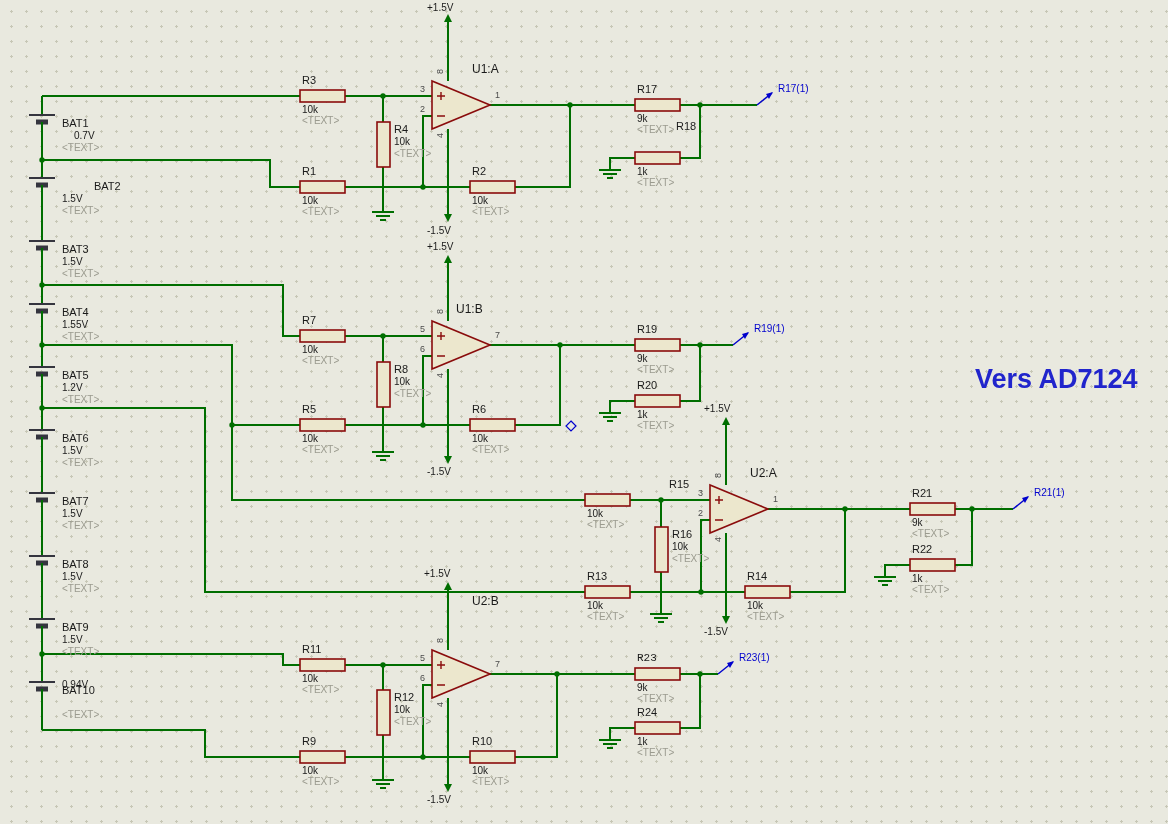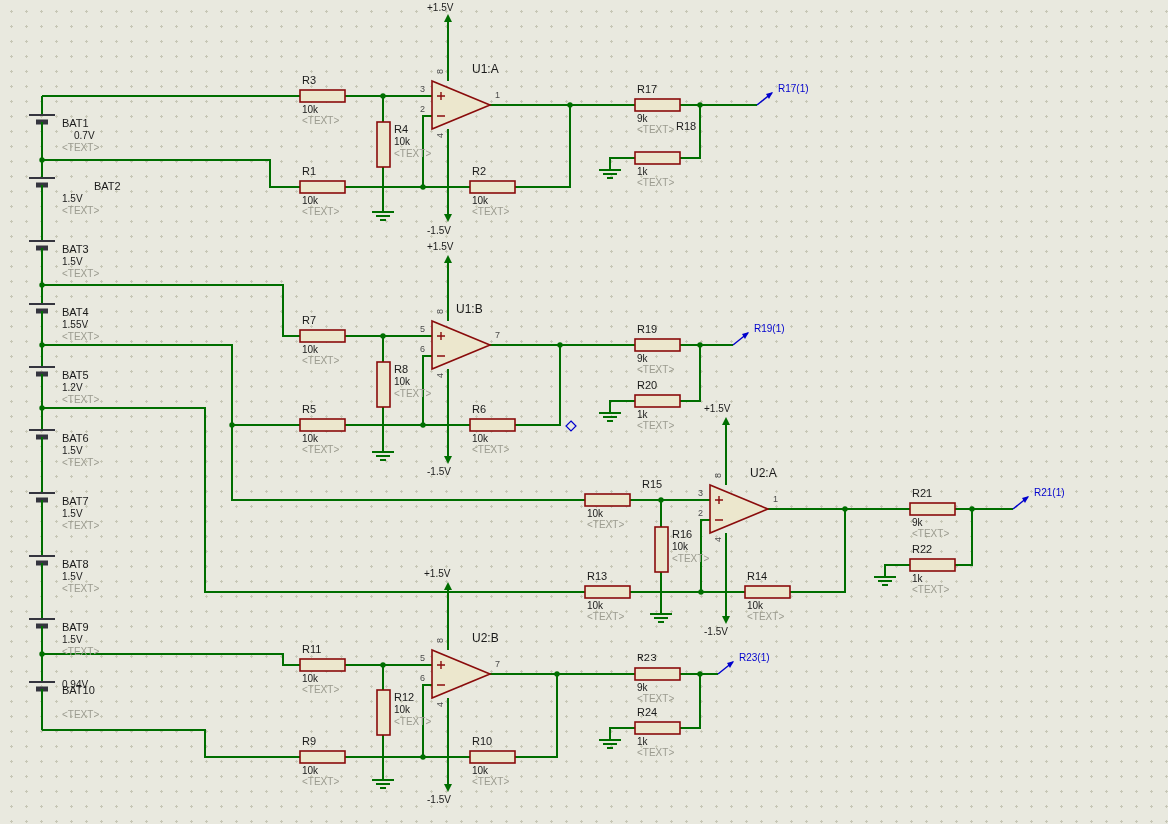--- a/index.html
+++ b/index.html
@@ -268,21 +268,21 @@
       <div class="lbl txt" style="left: 302px; top: 685px;">&lt;TEXT&gt;</div>
       <div class="lbl ref" style="left: 394px; top: 692px;">R12</div>
       <div class="lbl val" style="left: 394px; top: 705px;">10k</div>
       <div class="lbl txt" style="left: 394px; top: 717px;">&lt;TEXT&gt;</div>
       <div class="lbl ref" style="left: 587px; top: 571px;">R13</div>
       <div class="lbl val" style="left: 587px; top: 601px;">10k</div>
       <div class="lbl txt" style="left: 587px; top: 612px;">&lt;TEXT&gt;</div>
       <div class="lbl ref" style="left: 747px; top: 571px;">R14</div>
       <div class="lbl val" style="left: 747px; top: 601px;">10k</div>
       <div class="lbl txt" style="left: 747px; top: 612px;">&lt;TEXT&gt;</div>
-      <div class="lbl ref" style="left: 594px; top: 479px; padding-left: 48px;">R15</div>
+      <div class="lbl ref" style="left: 621px; top: 479px; padding-left: 48px;">R15</div>
       <div class="lbl val" style="left: 587px; top: 509px;">10k</div>
       <div class="lbl txt" style="left: 587px; top: 520px;">&lt;TEXT&gt;</div>
       <div class="lbl ref" style="left: 672px; top: 529px;">R16</div>
       <div class="lbl val" style="left: 672px; top: 542px;">10k</div>
       <div class="lbl txt" style="left: 672px; top: 554px;">&lt;TEXT&gt;</div>
       <div class="lbl ref" style="left: 637px; top: 84px;">R17</div>
       <div class="lbl val" style="left: 637px; top: 114px;">9k</div>
       <div class="lbl txt" style="left: 637px; top: 125px;">&lt;TEXT&gt;</div>
       <div class="lbl ref" style="left: 637px; top: 121px; margin-left: 39px;">R18</div>
       <div class="lbl val" style="left: 637px; top: 167px;">1k</div>
@@ -316,24 +316,25 @@
       <div class="lbl pin" style="left: 420px; top: 345px;">6</div>
       <div class="lbl pin" style="left: 495px; top: 331px;">7</div>
       <div class="lbl pin rot" style="left: 438px; top: 307px;">8</div>
       <div class="lbl pin rot" style="left: 438px; top: 371px;">4</div>
       <div class="lbl opref" style="left: 750px; top: 467px;">U2:A</div>
       <div class="lbl pin" style="left: 698px; top: 489px;">3</div>
       <div class="lbl pin" style="left: 698px; top: 509px;">2</div>
       <div class="lbl pin" style="left: 773px; top: 495px;">1</div>
       <div class="lbl pin rot" style="left: 716px; top: 471px;">8</div>
       <div class="lbl pin rot" style="left: 716px; top: 535px;">4</div>
-      <div class="lbl opref" style="left: 472px; top: 632px;">U2:B</div>
+      <div class="lbl opref" style="left: 472px; top: 595px;">U2:B</div>
       <div class="lbl pin" style="left: 420px; top: 654px;">5</div>
       <div class="lbl pin" style="left: 420px; top: 674px;">6</div>
       <div class="lbl pin" style="left: 495px; top: 660px;">7</div>
       <div class="lbl pin rot" style="left: 438px; top: 636px;">8</div>
       <div class="lbl pin rot" style="left: 438px; top: 700px;">4</div>
       <div class="lbl term" style="left: 778px; top: 84px; pointer-events: auto;">R17(1)</div>
       <div class="lbl term" style="left: 754px; top: 324px; pointer-events: auto;">R19(1)</div>
       <div class="lbl term" style="left: 1034px; top: 488px; pointer-events: auto;">R21(1)</div>
       <div class="lbl term" style="left: 739px; top: 653px; pointer-events: auto;">R23(1)</div>
     </div>
+  <div id="annotation" class="lbl" style="pointer-events:auto;">Vers AD7124</div>
 </div>
 
 </body></html>

